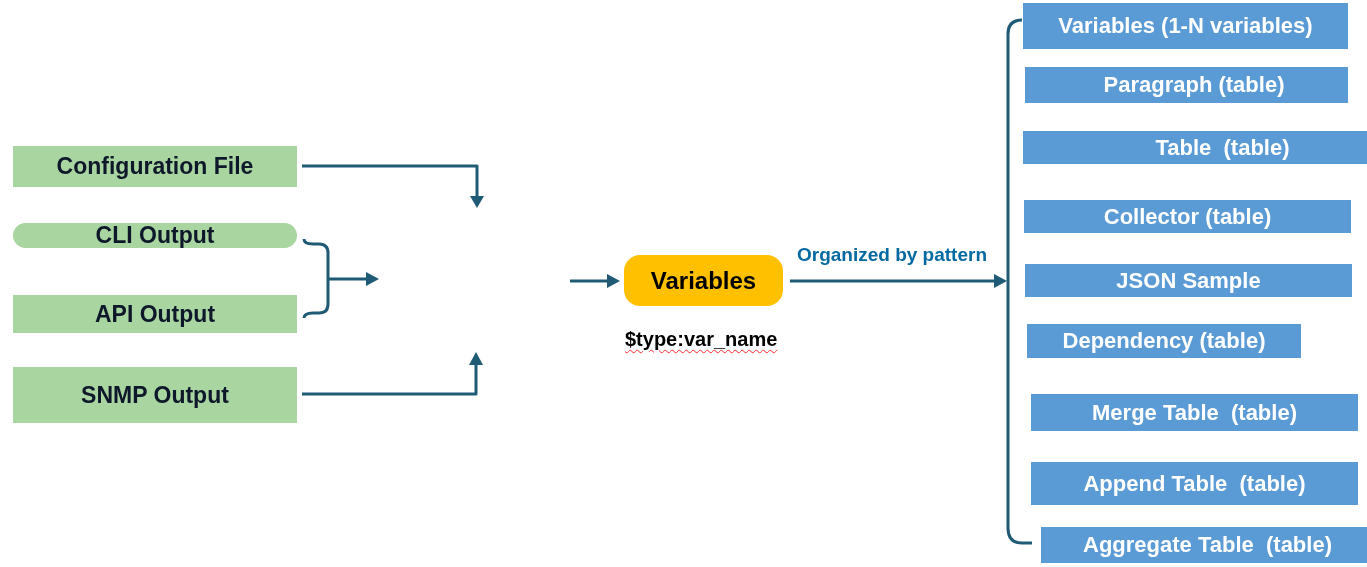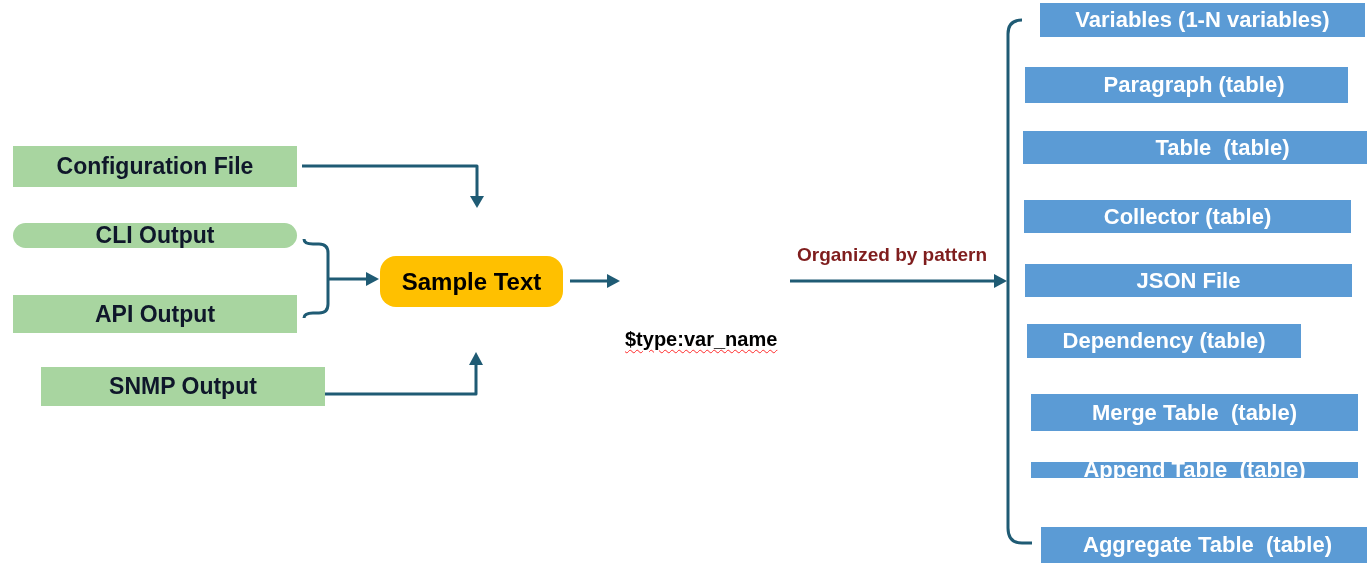--- a/index.html
+++ b/index.html
@@ -34,61 +34,61 @@
     left: 13px;
     width: 284px;
     background: #A8D5A0;
     color: #0f172a;
     font-weight: bold;
     font-size: 23px;
   }
   .source-box.src-0 { top: 146px; height: 41px; }
   .source-box.src-1 { top: 223px; height: 25px; border-radius: 13px; }
   .source-box.src-2 { top: 295px; height: 38px; }
-  .source-box.src-3 { top: 367px; height: 39px; margin-left: 28px; }
+  .source-box.src-3 { top: 367px; height: 56px; }
 
   
   .process-box {
     background: #FFC000;
     color: #000000;
     font-weight: bold;
     font-size: 24px;
     border-radius: 16px;
   }
   .process-box.sample { left: 380px; top: 256px; width: 183px; height: 51px; }
   .process-box.vars   { left: 624px; top: 255px; width: 159px; height: 51px; }
 
   
   .pattern-box {
     background: #5B9BD5;
     color: #ffffff;
     font-weight: bold;
     font-size: 22px;
     white-space: pre;
   }
-  .pattern-box.pat-0 { top: 3px;   left: 1023px; width: 325px; height: 34px; margin-left: 17px; }
+  .pattern-box.pat-0 { top: 3px;   left: 1023px; width: 325px; height: 46px; }
   .pattern-box.pat-1 { top: 67px;  left: 1025px; width: 323px; height: 36px; padding-left: 15px; }
   .pattern-box.pat-2 { top: 131px; left: 1023px; width: 399px; height: 33px; }
   .pattern-box.pat-3 { top: 200px; left: 1024px; width: 327px; height: 33px; }
   .pattern-box.pat-4 { top: 264px; left: 1025px; width: 327px; height: 33px; }
   .pattern-box.pat-5 { top: 324px; left: 1027px; width: 274px; height: 34px; }
   .pattern-box.pat-6 { top: 394px; left: 1031px; width: 327px; height: 37px; }
-  .pattern-box.pat-7 { top: 462px; left: 1031px; width: 327px; height: 16px; }
+  .pattern-box.pat-7 { top: 462px; left: 1031px; width: 327px; height: 43px; }
   .pattern-box.pat-8 { top: 527px; left: 1033px; width: 333px; height: 36px; margin-left: 8px; }
 
   
   .arrow-label {
     position: absolute;
     left: 780px;
     top: 244px;
     width: 224px;
     text-align: center;
     font-weight: bold;
     font-size: 19px;
-    color: #7f1d1d;
+    color: #0369a1;
   }
   .syntax-label {
     position: absolute;
     left: 625px;
     top: 328px;
     font-weight: bold;
     font-size: 20px;
     color: #000000;
     text-decoration-line: underline;
     text-decoration-style: wavy;
@@ -134,41 +134,41 @@
   <div class="box source-box src-1">
     <span>CLI Output</span>
   </div>
   <div class="box source-box src-2">
     <span>API Output</span>
   </div>
   <div class="box source-box src-3">
     <span>SNMP Output</span>
   </div>
 
-  <div class="box process-box sample">
-    <span>Sample Text</span>
+  <div class="box process-box vars">
+    <span>Variables</span>
   </div>
 
   <div class="arrow-label">Organized by pattern</div>
   <div class="syntax-label">$type:var_name</div>
 
   <div class="box pattern-box pat-0">
     <span>Variables (1-N variables)</span>
   </div>
   <div class="box pattern-box pat-1">
     <span>Paragraph (table)</span>
   </div>
   <div class="box pattern-box pat-2">
     <span>Table  (table)</span>
   </div>
   <div class="box pattern-box pat-3">
     <span>Collector (table)</span>
   </div>
   <div class="box pattern-box pat-4">
-    <span>JSON File</span>
+    <span>JSON Sample</span>
   </div>
   <div class="box pattern-box pat-5">
     <span>Dependency (table)</span>
   </div>
   <div class="box pattern-box pat-6">
     <span>Merge Table  (table)</span>
   </div>
   <div class="box pattern-box pat-7">
     <span>Append Table  (table)</span>
   </div>

